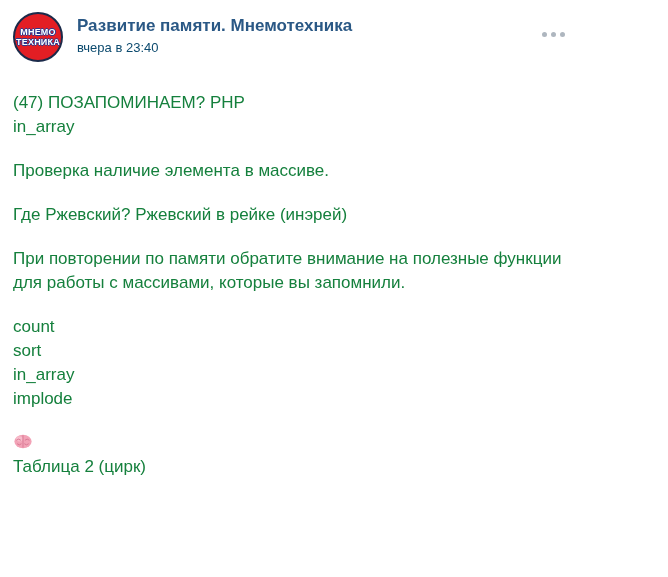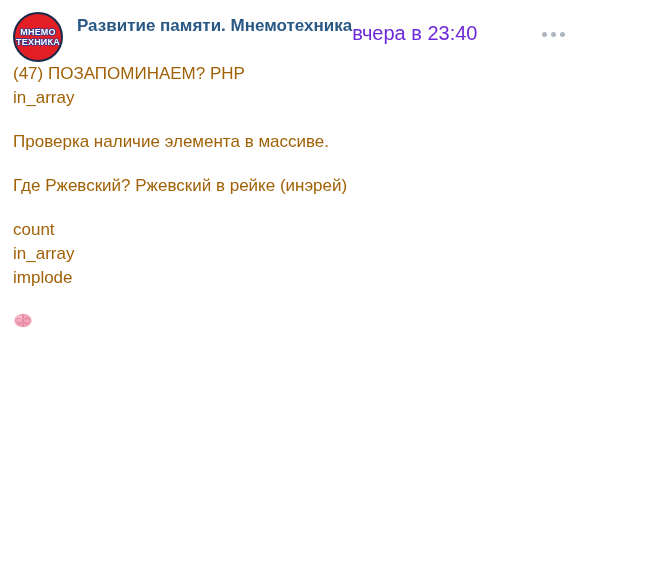--- a/index.html
+++ b/index.html
@@ -44,35 +44,35 @@
     font-size: 9px;
     line-height: 10px;
     letter-spacing: 0.2px;
     text-shadow: -1px 0 #2b3990, 1px 0 #2b3990, 0 -1px #2b3990, 0 1px #2b3990;
     white-space: nowrap;
   }
   .header-info {
     margin-left: 14px;
     padding-top: 3px;
     display: flex;
-    flex-direction: row;
+    flex-direction: column;
   }
   .group-name {
     color: #2a5885;
     font-size: 17px;
     font-weight: bold;
     line-height: 21px;
     text-decoration: none;
     cursor: pointer;
   }
   .post-time {
-    color: #6d28d9;
-    font-size: 20px;
+    color: #0c4a6e;
+    font-size: 13px;
     line-height: 20px;
-    margin-top: 8px;
+    margin-top: 2px;
     cursor: pointer;
   }
   .header-spacer { flex: 1 1 auto; }
   .menu-dots {
     flex: 0 0 auto;
     display: flex;
     align-items: center;
     gap: 4px;
     padding: 6px 4px;
     margin-top: 14px;
@@ -80,24 +80,24 @@
     cursor: pointer;
   }
   .menu-dots i {
     display: block;
     width: 5px;
     height: 5px;
     border-radius: 50%;
     background: #aeb6bf;
   }
   .post-body {
-    margin-top: 0;
+    margin-top: 29px;
     font-size: 17px;
     line-height: 24px;
-    color: #a16207;
+    color: #15803d;
   }
   .para { margin: 0 0 20px 0; }
   .para:last-child { margin-bottom: 0; }
   .line { min-height: 24px; }
   .emoji-icon {
     display: inline-block;
     width: 20px;
     height: 19px;
     vertical-align: -3px;
     margin-right: 4px;
@@ -134,35 +134,40 @@
       </div>
 
       <div class="para">
         <div class="line">Проверка наличие элемента в массиве.</div>
       </div>
 
       <div class="para">
         <div class="line">Где Ржевский? Ржевский в рейке (инэрей)</div>
       </div>
 
+      <div class="para">
+        <div class="line">При повторении по памяти обратите внимание на полезные функции для работы с массивами, которые вы запомнили.</div>
+      </div>
 
       <div class="para">
         <div class="line">count</div>
+        <div class="line">sort</div>
         <div class="line">in_array</div>
         <div class="line">implode</div>
       </div>
 
       <div class="para">
         <div class="line">
           <span class="emoji-icon">
             <svg width="20" height="19" viewBox="0 0 20 19">
               <ellipse cx="10" cy="9.5" rx="8.6" ry="6.8" fill="#f2a2b6"></ellipse>
               <ellipse cx="6.4" cy="6.8" rx="3.4" ry="2.6" fill="#f7bccb"></ellipse>
               <path d="M10 3.2 v12.4" stroke="#d97a95" stroke-width="1" fill="none"></path>
               <path d="M3.6 8 q2 -2 4 0 M12.2 8 q2 -2 4 0 M4.4 12 q2 2 3.8 0 M11.6 12 q2 2 3.8 0" stroke="#d97a95" stroke-width="1" fill="none" stroke-linecap="round"></path>
             </svg>
           </span>
         </div>
+        <div class="line">Таблица 2 (цирк)</div>
       </div>
 
     </div>
   </div>
 </div>
 
 </body></html>

